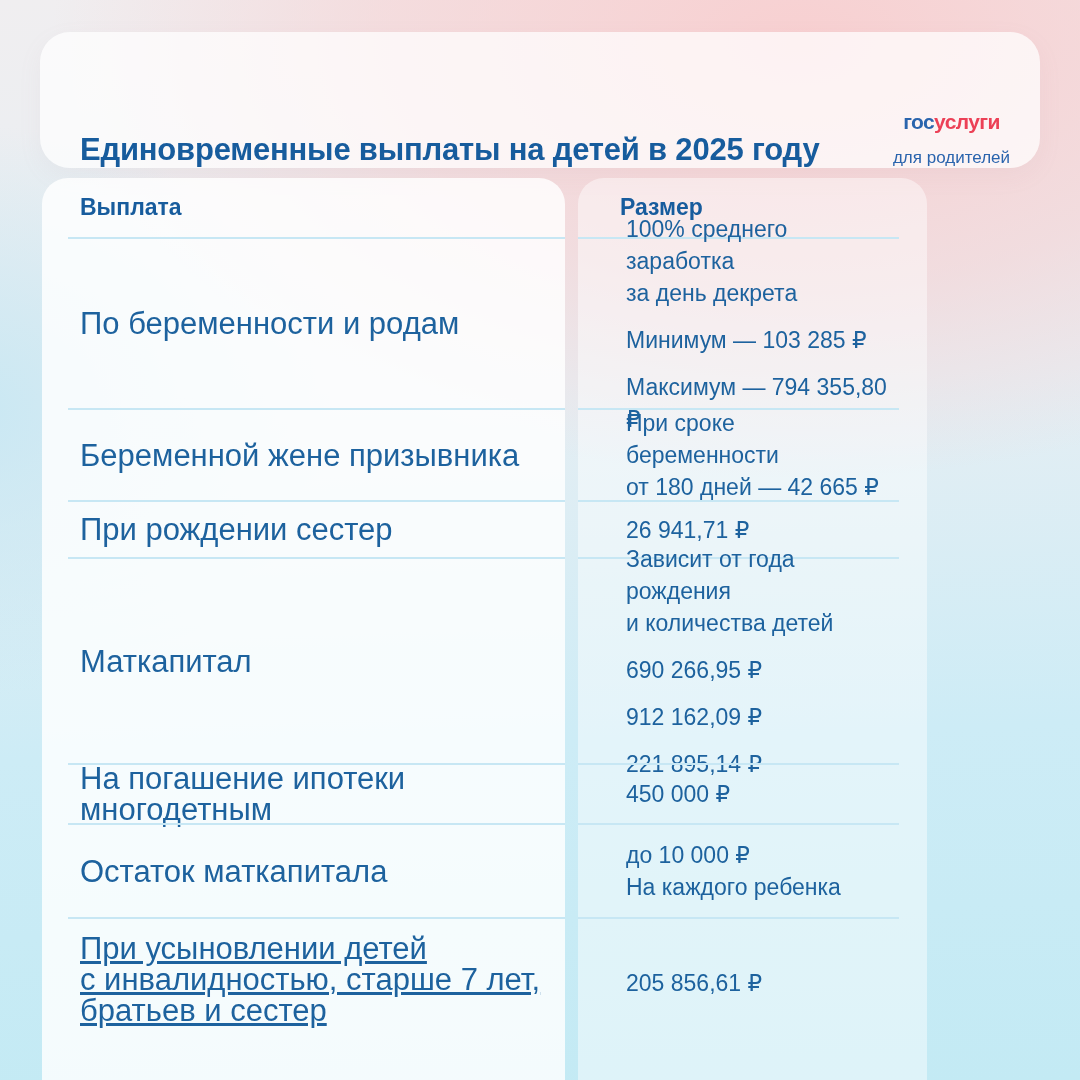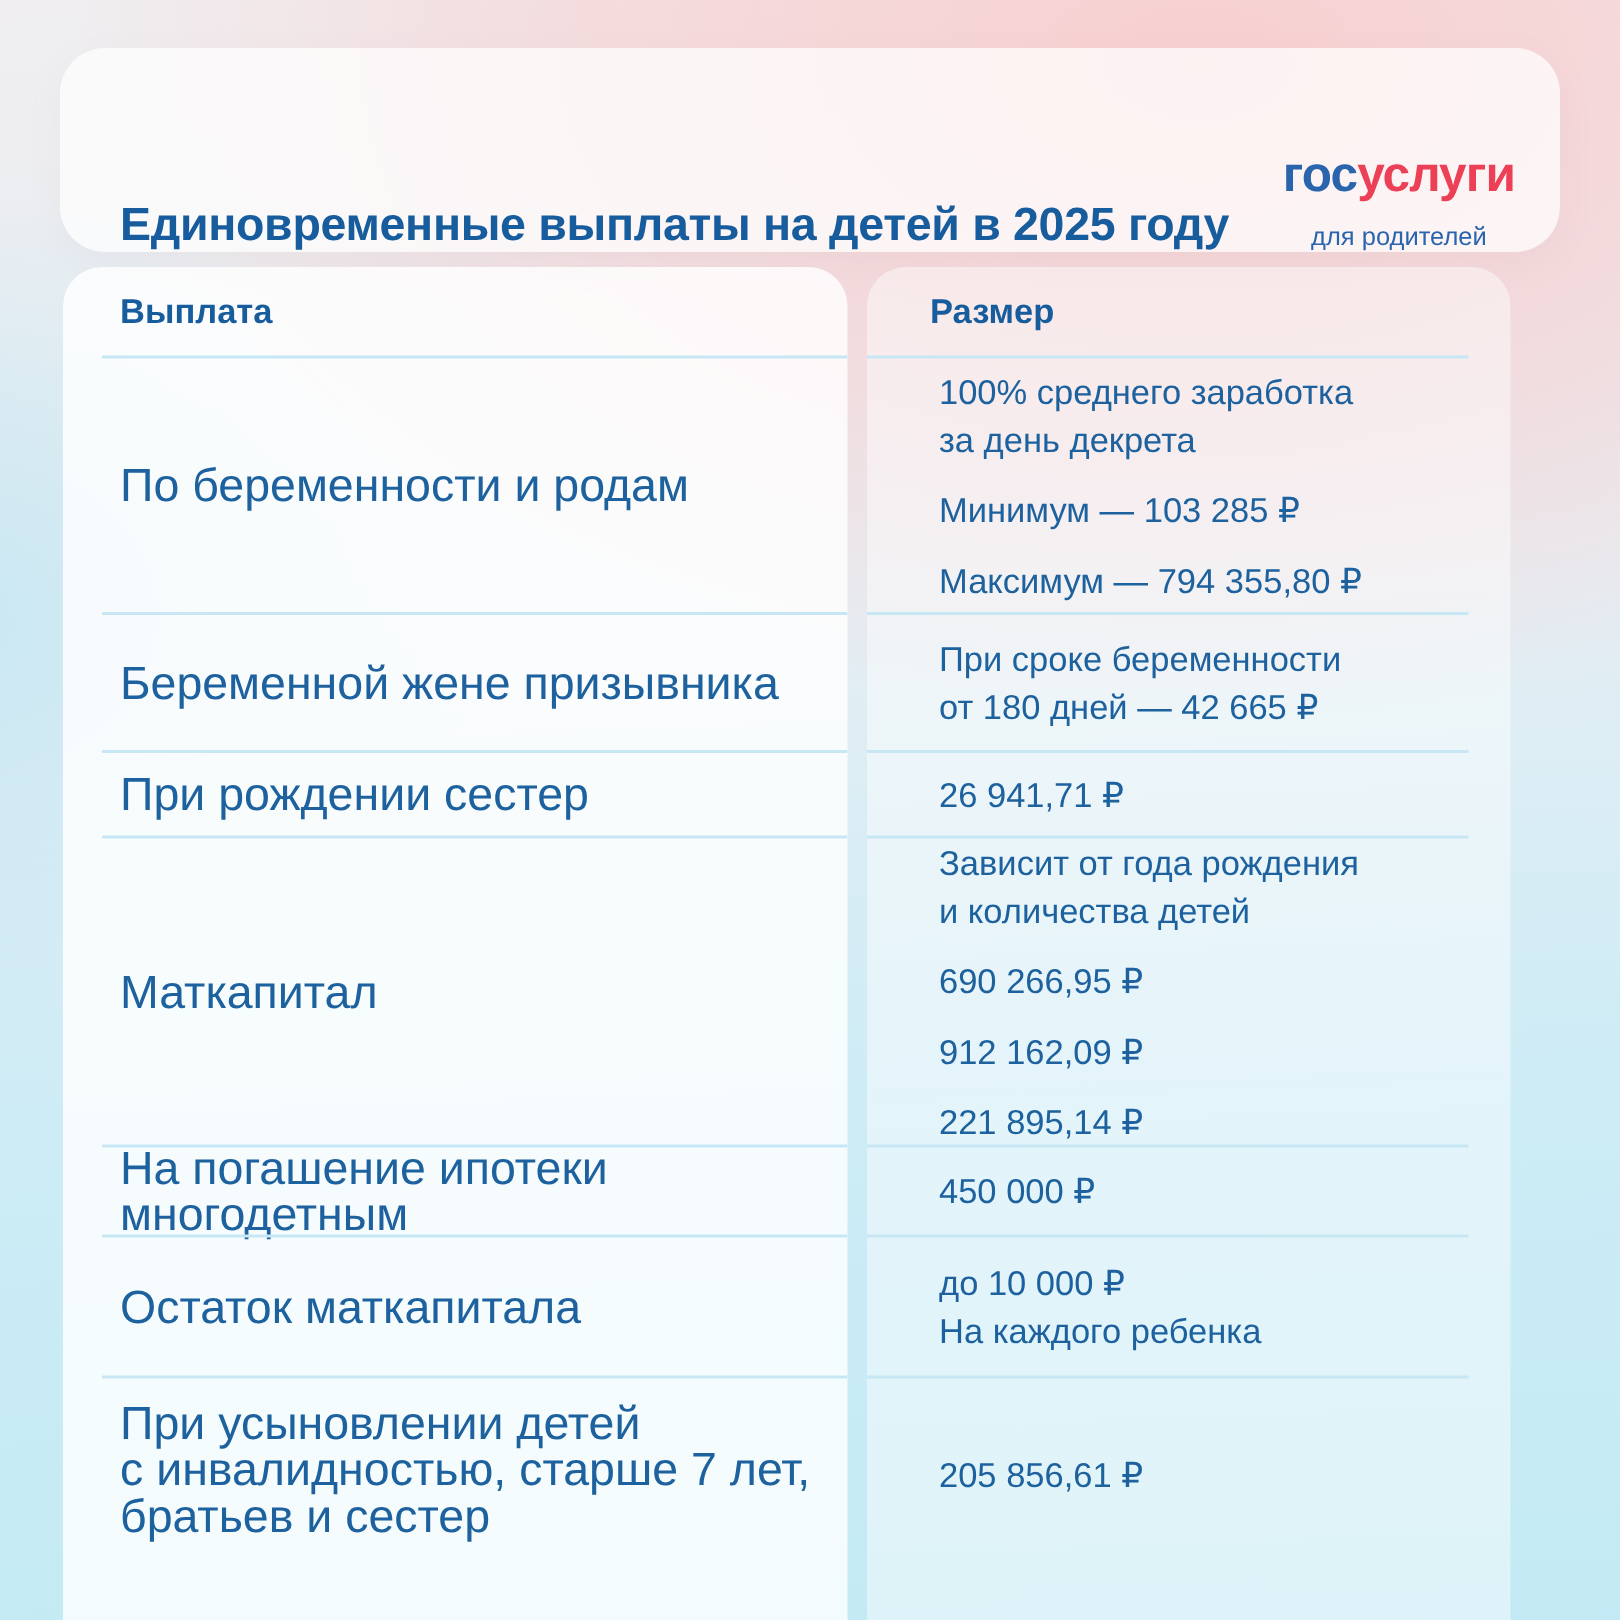--- a/index.html
+++ b/index.html
@@ -29,48 +29,48 @@
     border-radius:30px;
     display:flex;align-items:flex-end;justify-content:space-between;
     padding:0 30px 0 40px;
     box-shadow:0 8px 24px rgba(170,140,150,0.07);
   }
   .page-title{
     font-size:31px;font-weight:700;letter-spacing:-0.2px;
     color:var(--title_blue);
   }
   .logo{display:flex;flex-direction:column;align-items:center;gap:3px;}
-  .logo-main{font-size:33px;font-weight:700;letter-spacing:-0.6px;line-height:1;}
+  .logo-main{font-size:21px;font-weight:700;letter-spacing:-0.6px;line-height:1;}
   .logo-main .gos{color:var(--logo_blue);}
   .logo-main .uslugi{color:var(--logo_red);}
   .logo-sub{font-size:17px;color:var(--logo_blue);margin-top:13px;}
   
   .table-wrap{
-    position:absolute;left:42px;top:178px;width:965px;bottom:0;
+    position:absolute;left:42px;top:178px;width:885px;bottom:0;
     display:flex;gap:13px;
   }
   .tcard{
     display:flex;flex-direction:column;
     border-radius:26px 26px 0 0;
     overflow:hidden;
   }
   .tcard.left{width:523px;background:rgba(255,255,255,0.82);}
   .tcard.right{flex:1;background:rgba(255,255,255,0.45);}
   .row{display:flex;flex-direction:column;justify-content:center;}
   .left .row{padding:0 20px 0 38px;}
   .right .row{padding:0 28px 0 42px;}
   .h-head{height:59px;}
   .h1{height:169px;}
   .h2{height:90px;}
   .h3{height:55px;}
   .h4{height:204px;}
   .h5{height:58px;}
   .h6{height:92px;}
   .h7{flex:1;justify-content:flex-start;}
-  .left .h7{padding-top:14px;}
+  .left .h7{padding-top:14px;text-decoration:underline;}
   .right .h7{padding-top:42px;}
   .col-header{font-size:23px;font-weight:700;color:var(--title_blue);}
   .divider{height:2px;background:var(--divider_blue);flex:none;}
   .left .divider{margin-left:26px;}
   .right .divider{margin-right:28px;}
   .label{font-size:31px;line-height:31px;white-space:pre-line;color:var(--text_blue);}
   .value p{
     font-size:23px;line-height:32px;margin:6px;white-space:pre-line;
     color:var(--text_blue);
   }

